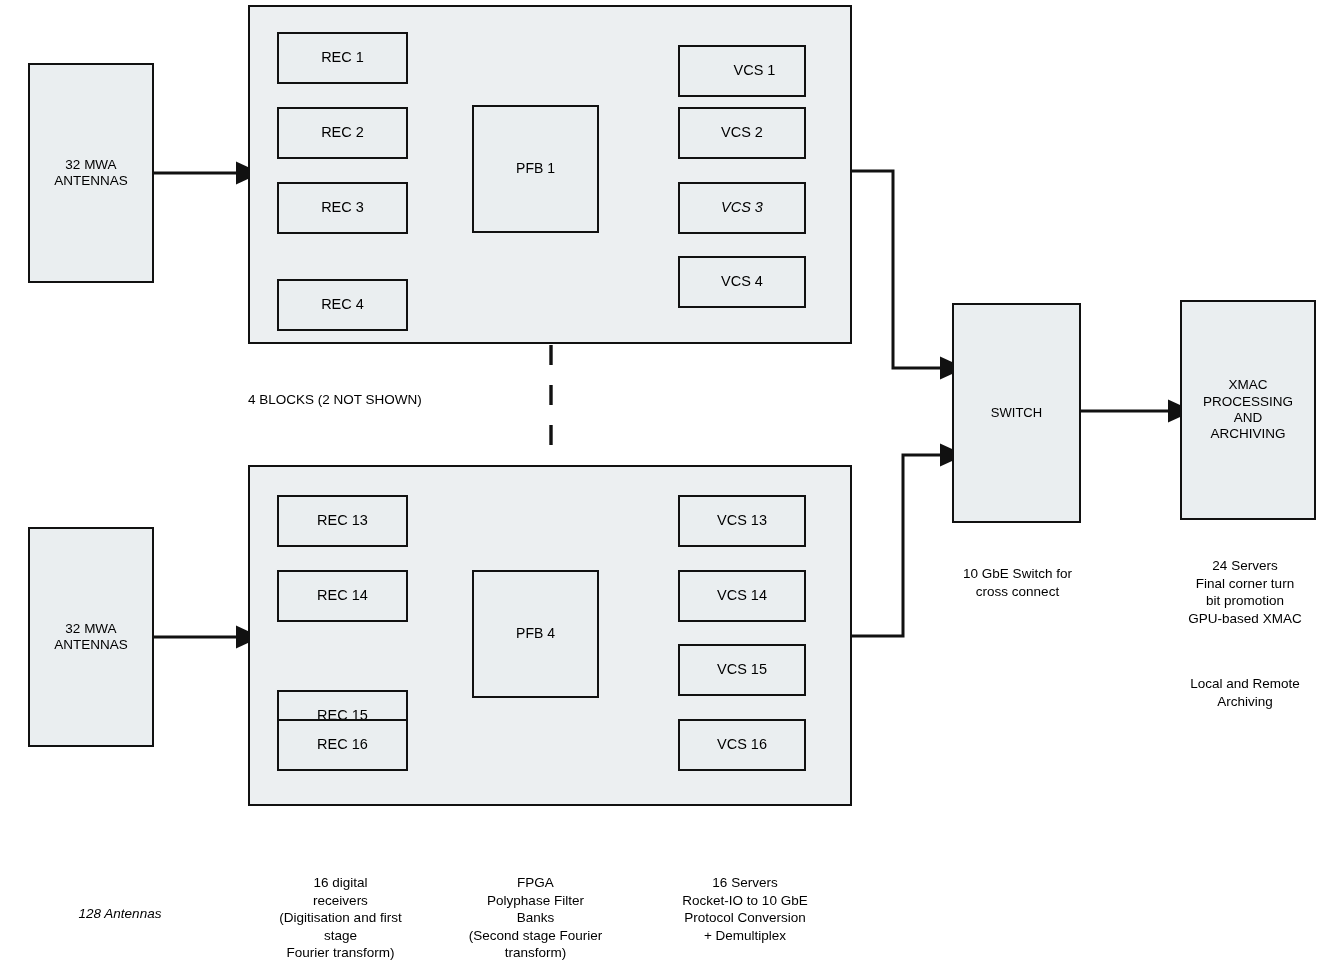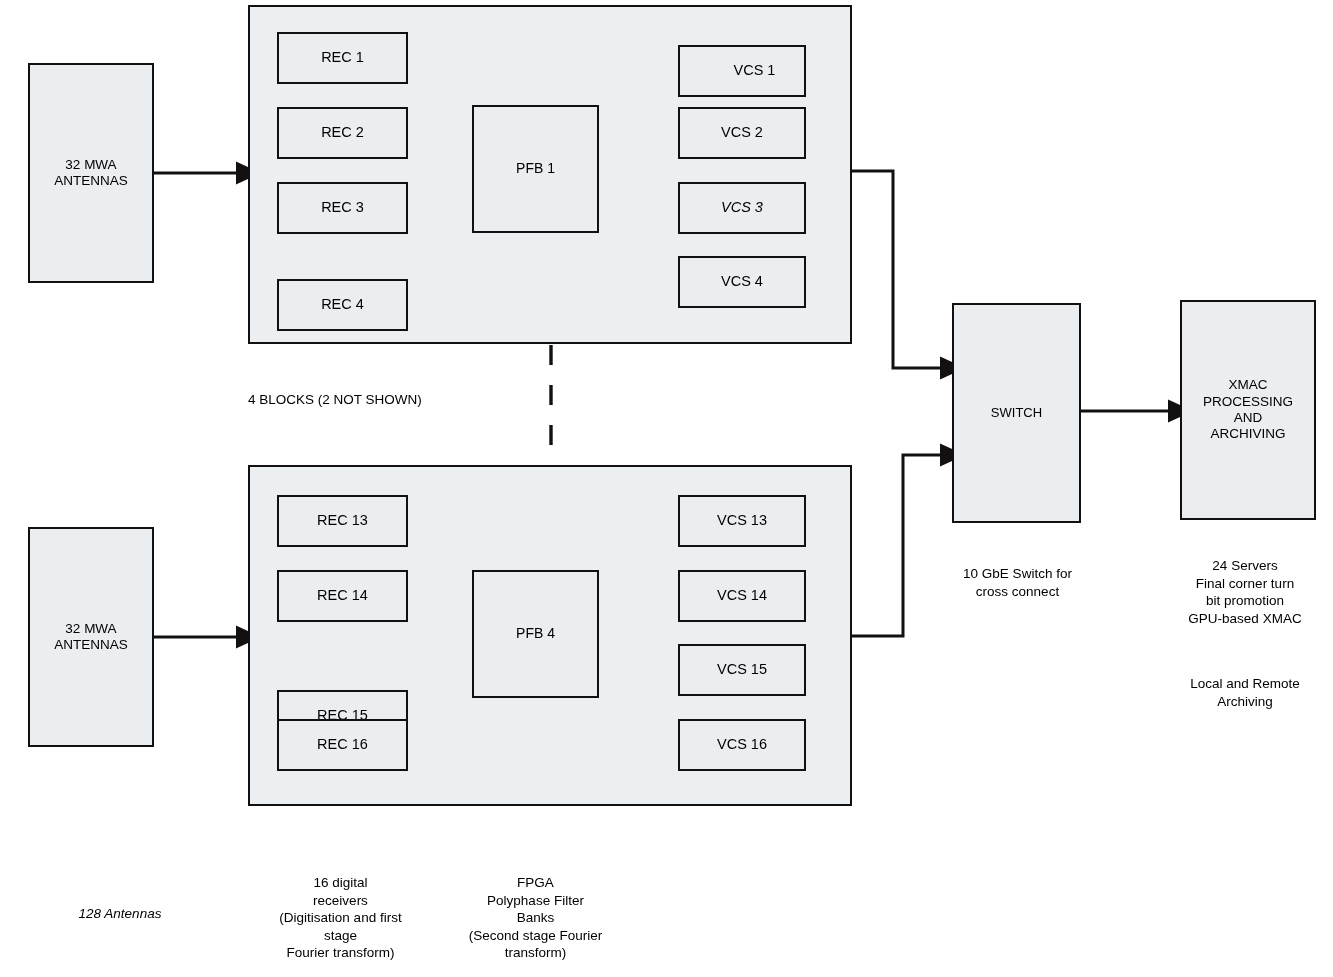--- a/index.html
+++ b/index.html
@@ -167,14 +167,15 @@
   <div class="node" id="switch">SWITCH</div>
   <div class="node" id="xmac">XMAC<br>PROCESSING<br>AND<br>ARCHIVING</div>
 
   <div class="lbl left" id="cap-blocks">4 BLOCKS (2 NOT SHOWN)</div>
   <div class="lbl" id="cap-switch">10 GbE Switch for<br>cross connect</div>
   <div class="lbl" id="cap-xmac">24 Servers<br>Final corner turn<br>bit promotion<br>GPU-based XMAC</div>
   <div class="lbl" id="cap-archive">Local and Remote<br>Archiving</div>
   <div class="lbl" id="cap-antennas">128 Antennas</div>
   <div class="lbl" id="cap-rec">16 digital<br>receivers<br>(Digitisation and first<br>stage<br>Fourier transform)</div>
   <div class="lbl" id="cap-pfb">FPGA<br>Polyphase Filter<br>Banks<br>(Second stage Fourier<br>transform)</div>
+  <div class="lbl" id="cap-vcs">16 Servers<br>Rocket-IO to 10 GbE<br>Protocol Conversion<br>+ Demultiplex</div>
 
 </div>
 
 </body></html>

